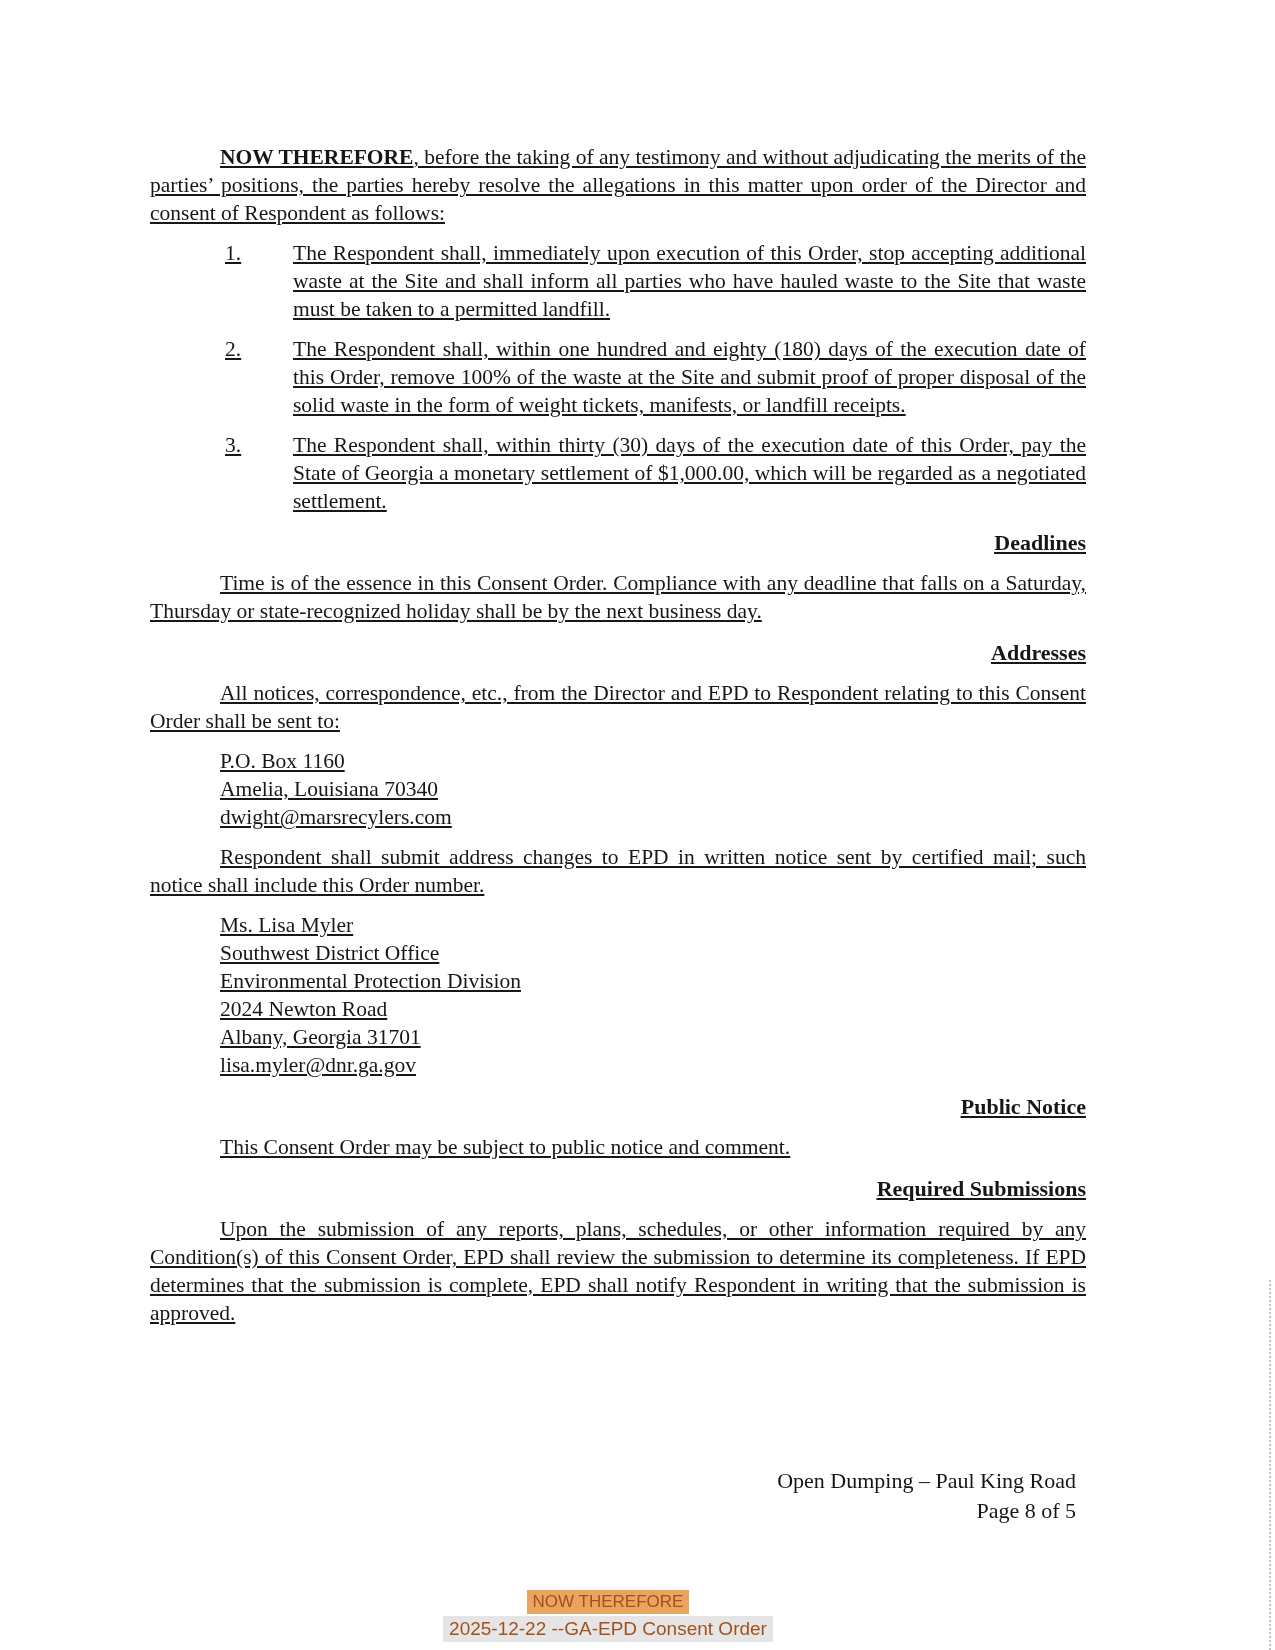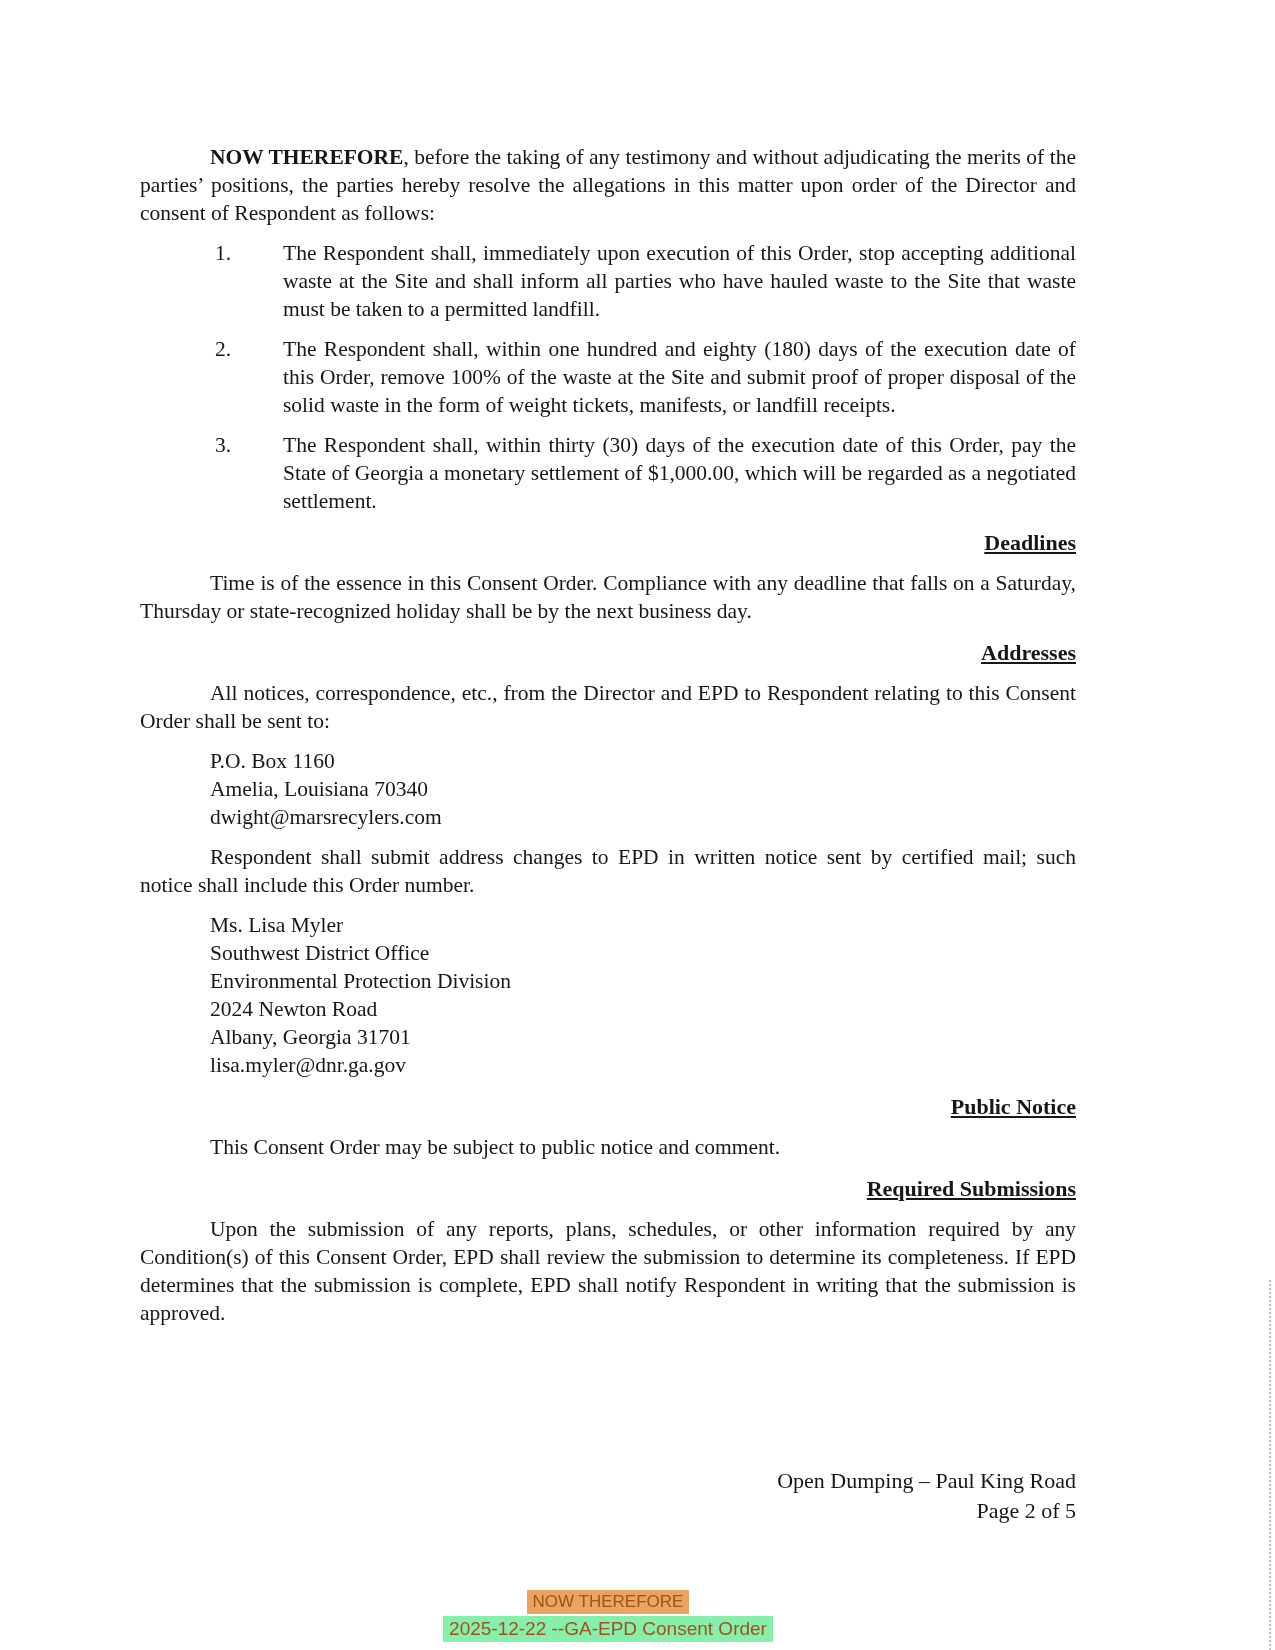--- a/index.html
+++ b/index.html
@@ -5,21 +5,21 @@
   html,body { margin:0; padding:0; background:#ffffff; }
   .page {
     position:relative;
     width:1275px; height:1650px;
     background:#ffffff;
     color:#171717;
     font-family:"Liberation Serif","DejaVu Serif",serif;
     overflow:hidden;
   }
   .content {
-    position:absolute; left:140px; top:143px; width:936px;
+    position:absolute; left:150px; top:143px; width:936px;text-decoration:underline;
   }
   .para {
     font-size:21.5px; line-height:28px;
     text-align:justify;
     margin:12px 0 0 0;
   }
   .para.first { margin-top:0; }
   .indent { text-indent:70px; }
   .lead { font-weight:bold; }
   .item {
@@ -113,22 +113,22 @@
     <div class="heading">Public Notice</div>
     <p class="para indent">This Consent Order may be subject to public notice and comment.</p>
 
     <div class="heading">Required Submissions</div>
     <p class="para indent">Upon the submission of any reports, plans, schedules, or other information required by any Condition(s) of this Consent Order, EPD shall review the submission to determine its completeness.  If EPD determines that the submission is complete, EPD shall notify Respondent in writing that the submission is approved.</p>
 
   </div>
 
   <div class="footer">
     <div>Open Dumping – Paul King Road</div>
-    <div>Page 2 of 5</div>
+    <div>Page 8 of 5</div>
   </div>
 
   <div class="annotation">
     <div class="ann-line1"><span class="hl" style="background: rgb(233, 164, 95); color: rgb(163, 80, 29);">NOW THEREFORE</span></div>
-    <div class="ann-line2"><span class="hl" style="background: #86efac; color: rgb(163, 80, 29);">2025-12-22 --GA-EPD Consent Order</span></div>
+    <div class="ann-line2"><span class="hl" style="background: #e5e5e5; color: rgb(163, 80, 29);">2025-12-22 --GA-EPD Consent Order</span></div>
   </div>
 
   <div class="scan-line"></div>
 </div>
 
 </body></html>

